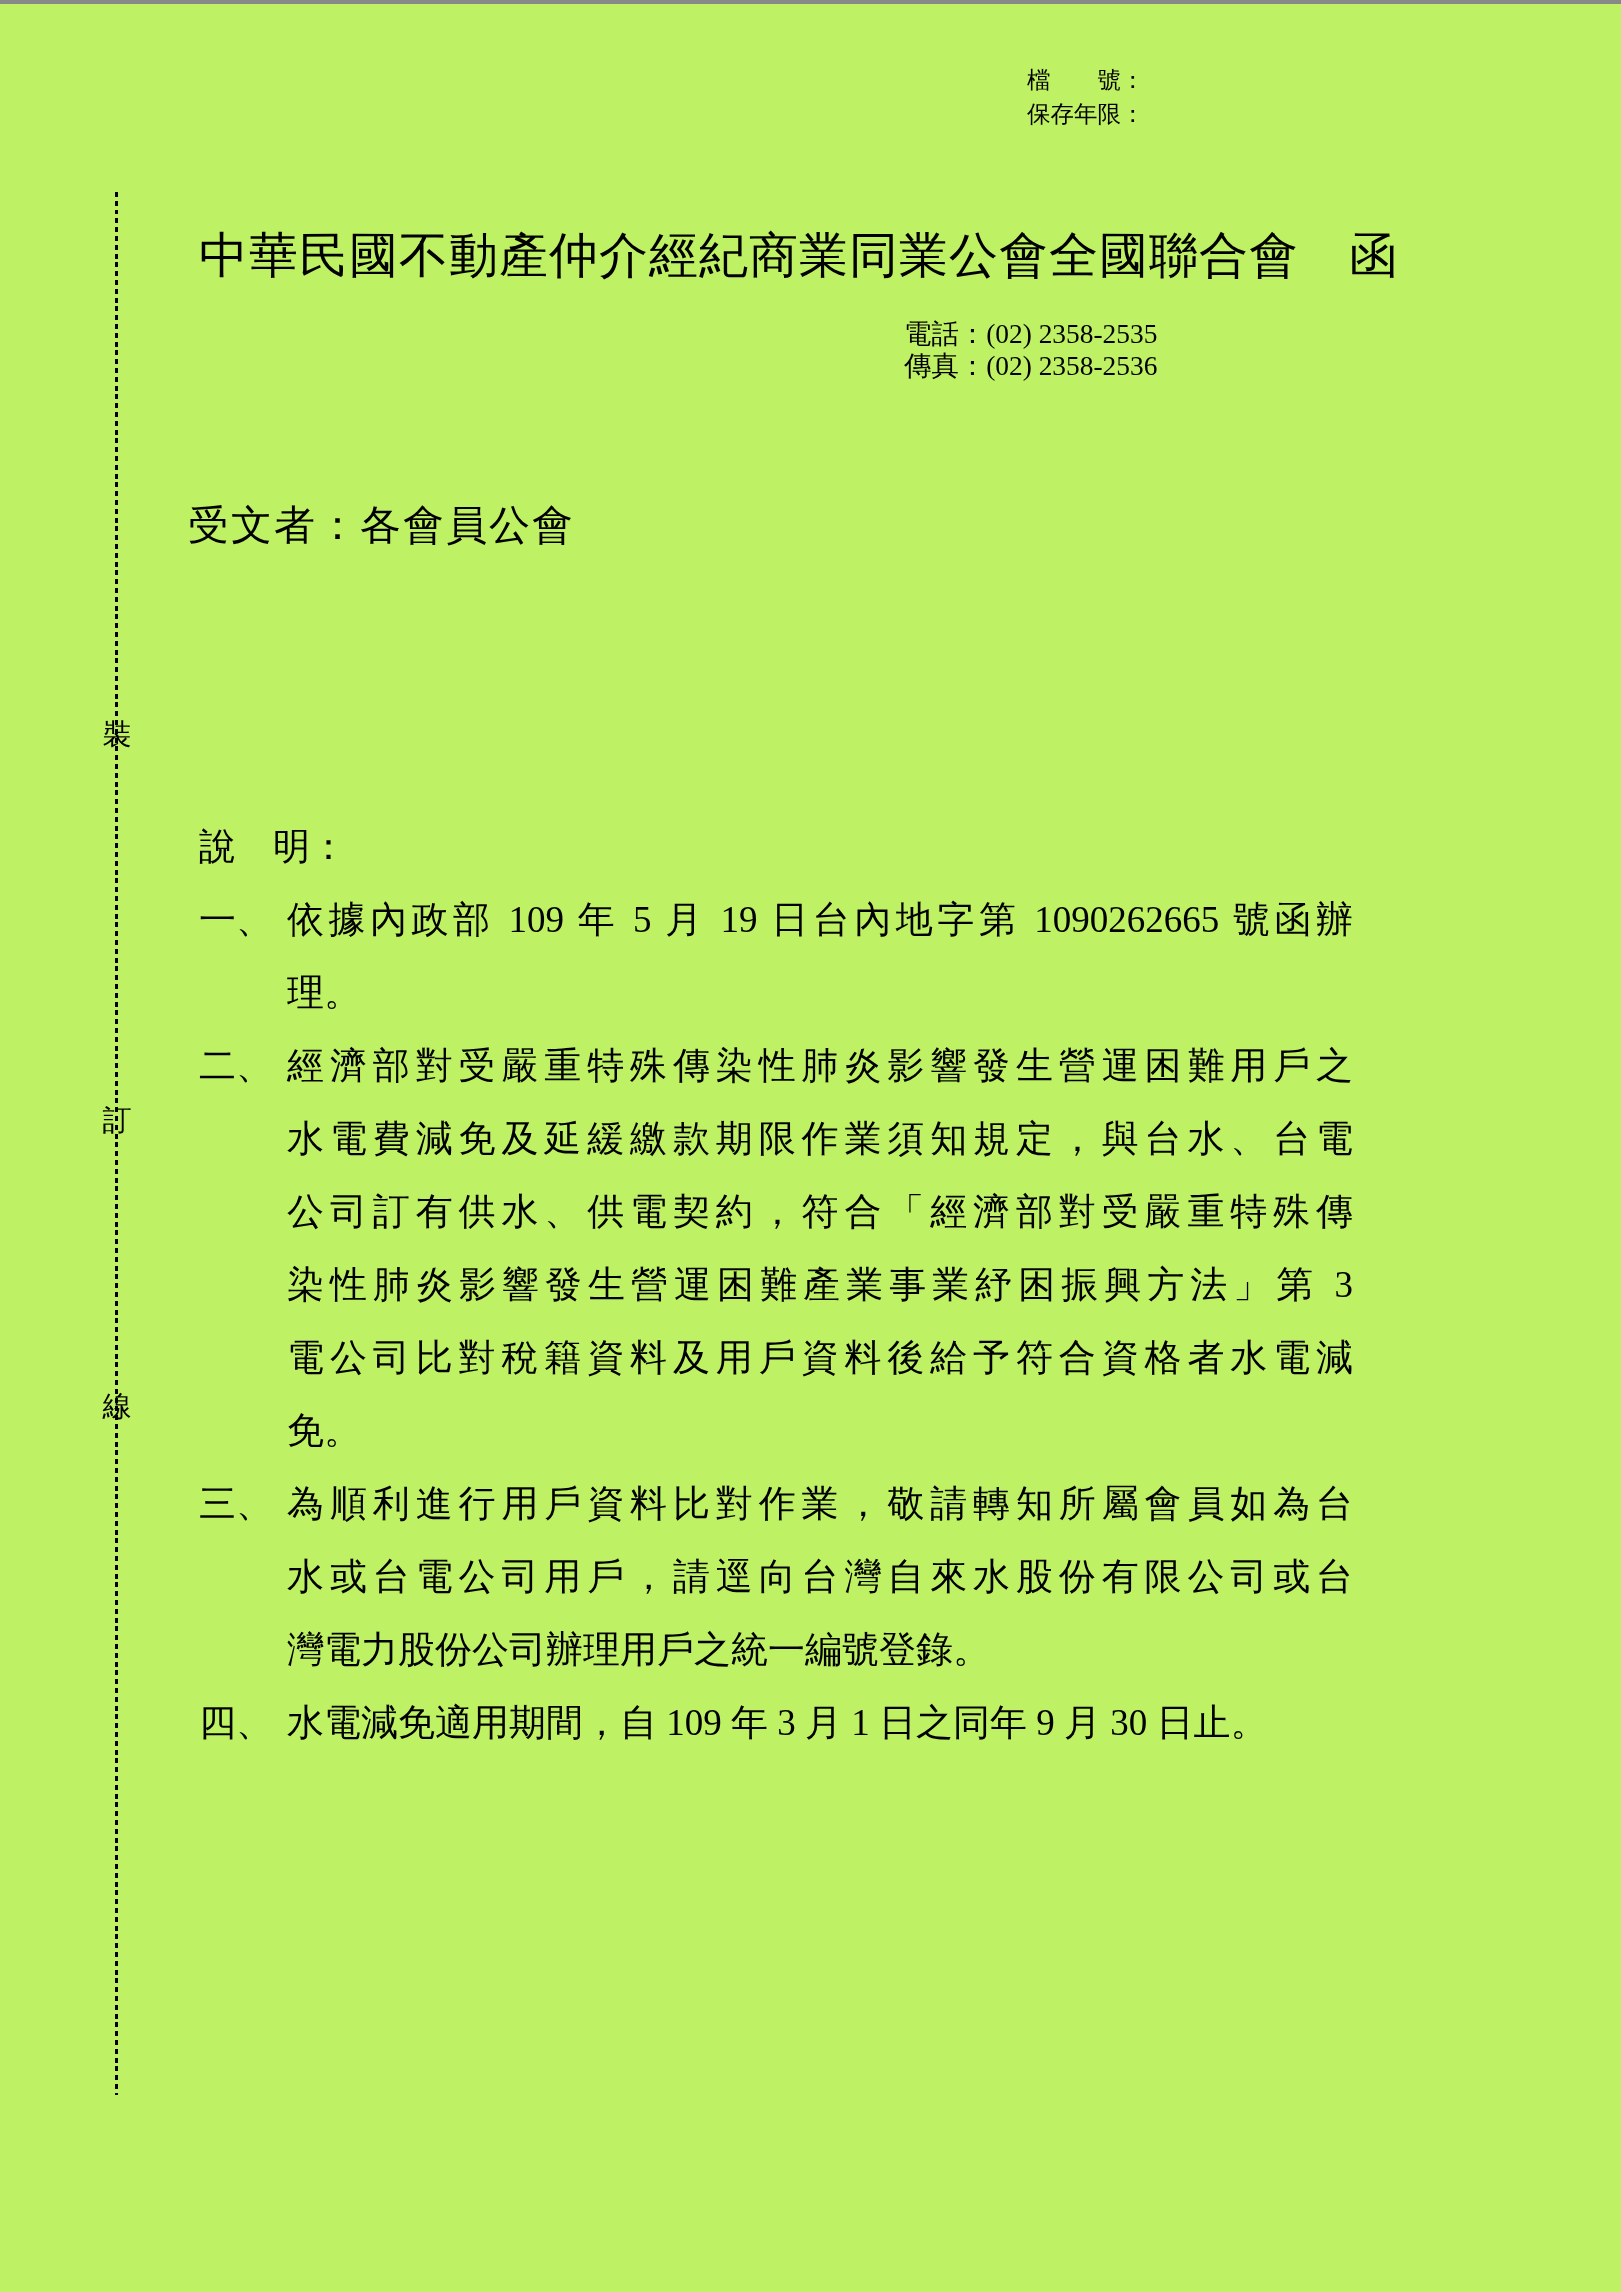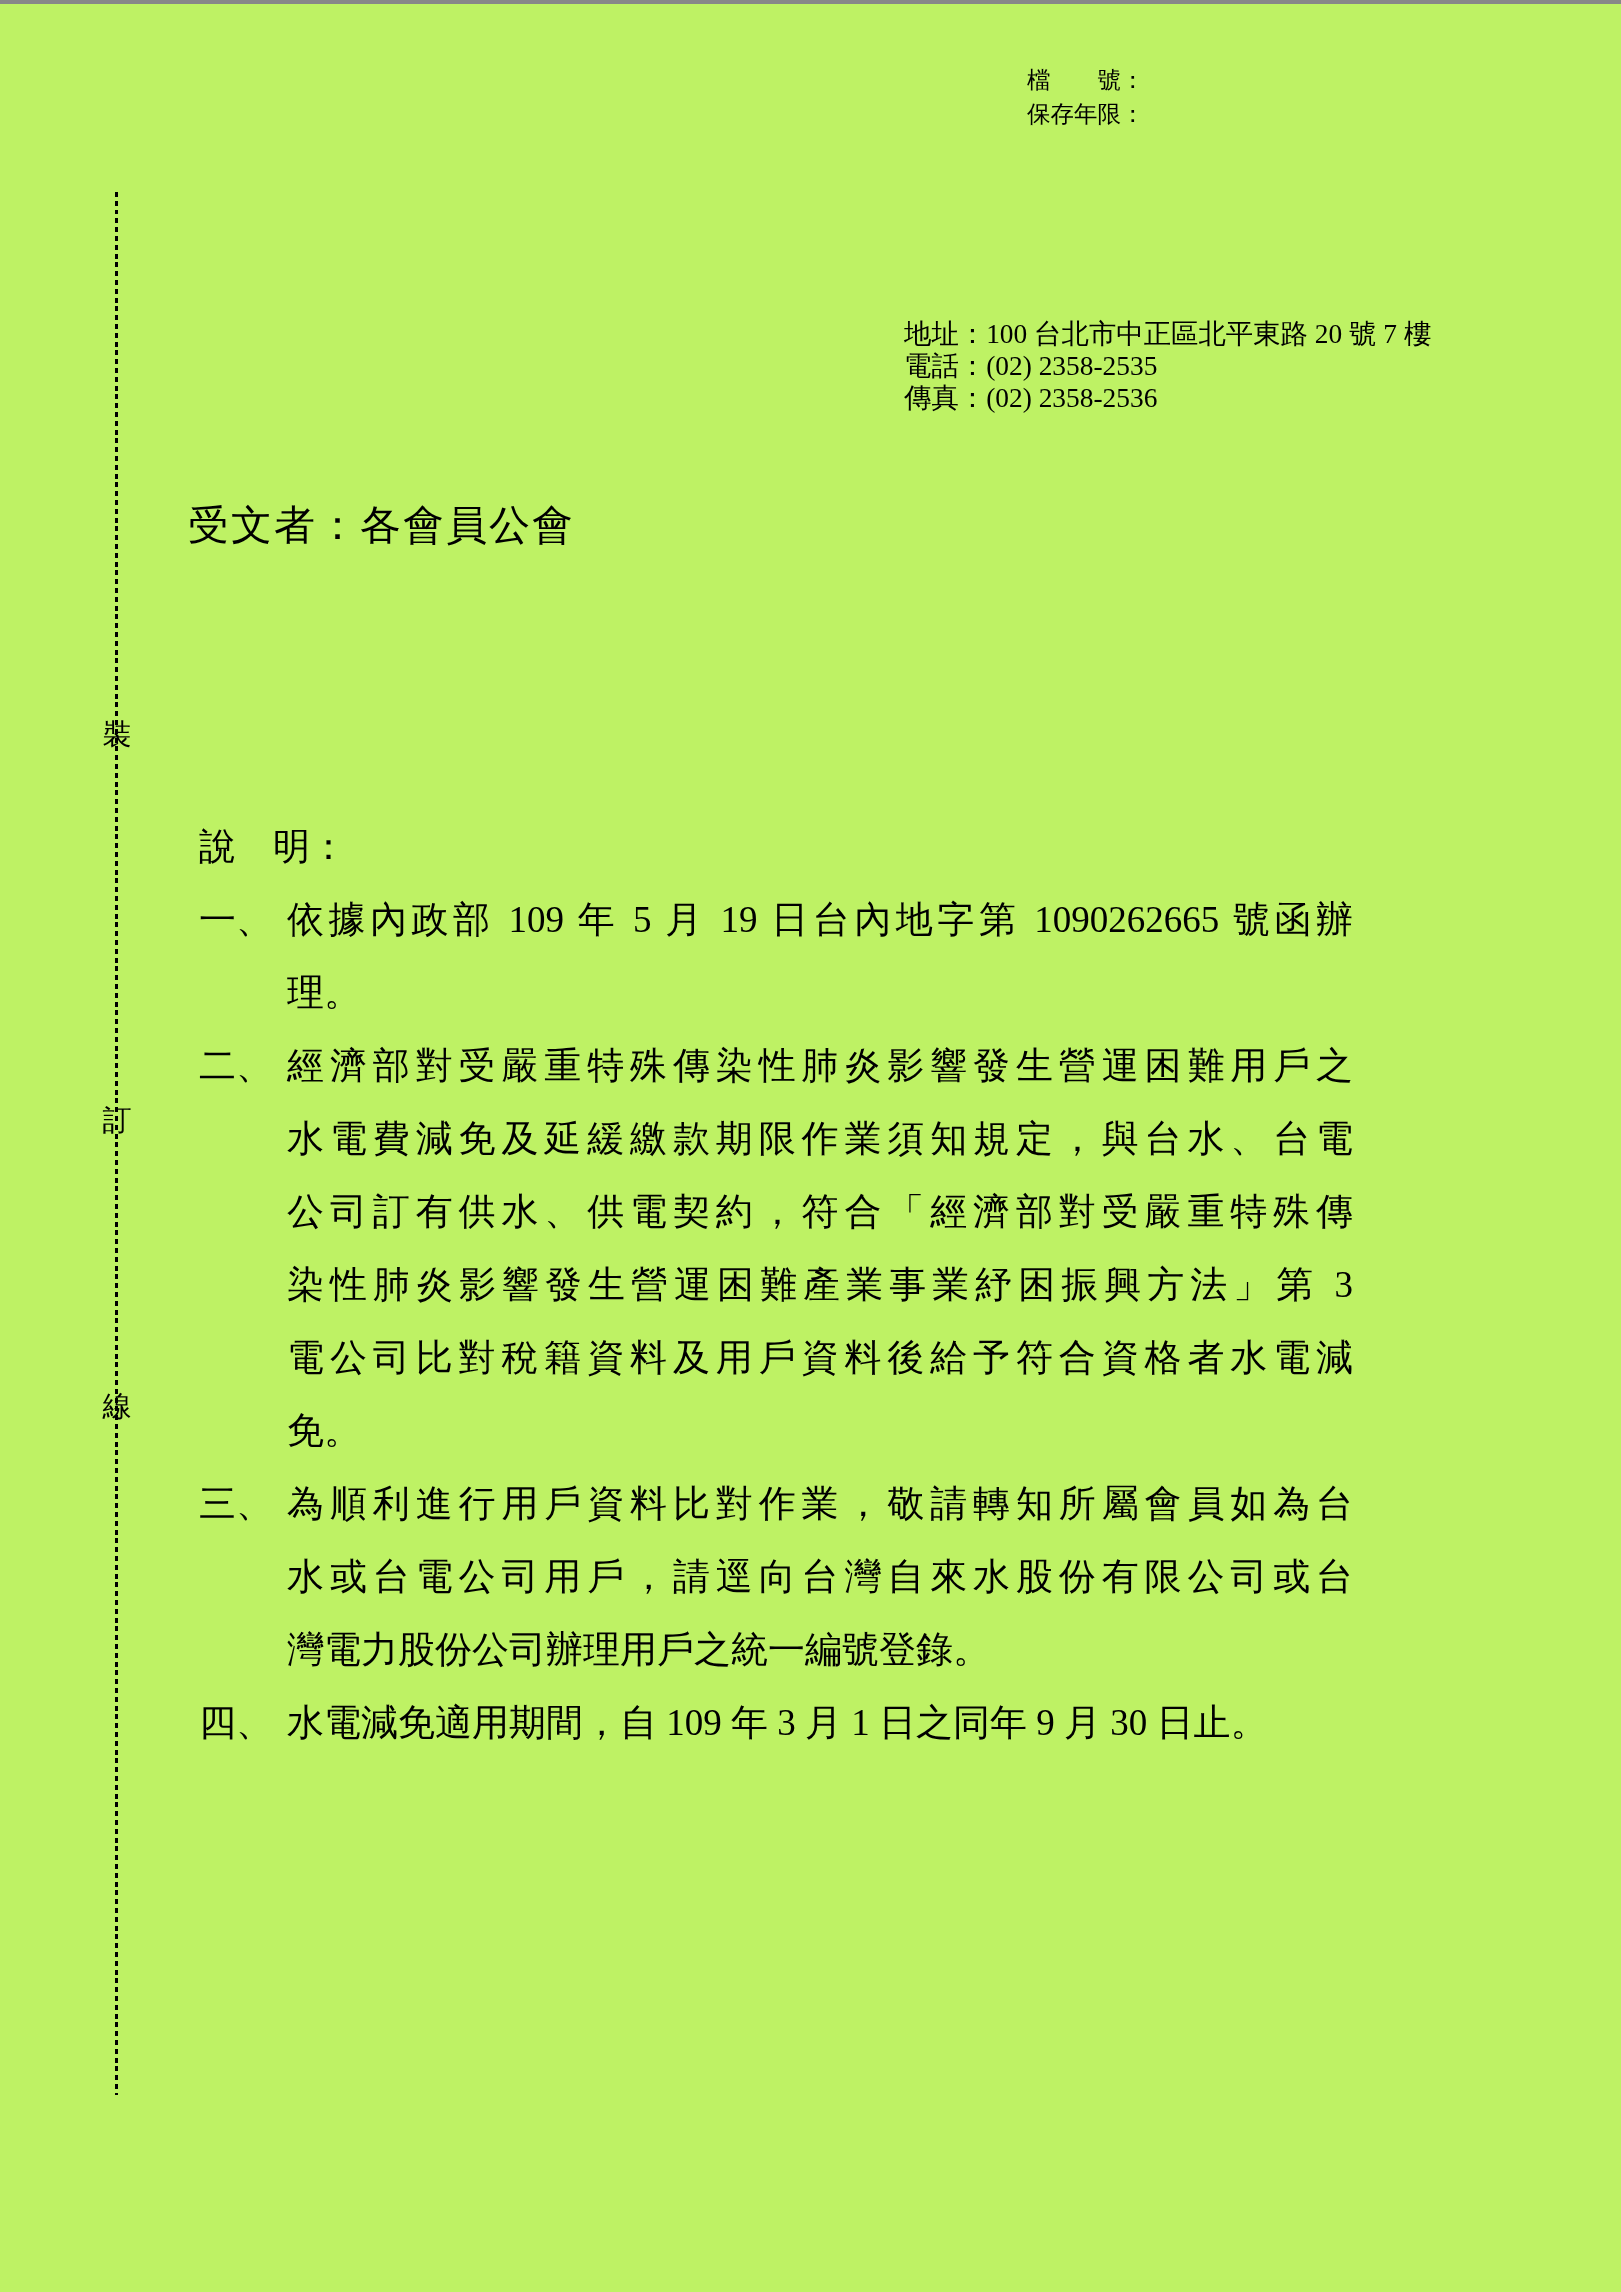--- a/index.html
+++ b/index.html
@@ -72,23 +72,23 @@
   <div class="stamp">
     <div>檔　　號：</div>
     <div>保存年限：</div>
   </div>
 
   <div class="binding-line"></div>
   <div class="binding-mark mark-zhuang">裝</div>
   <div class="binding-mark mark-ding">訂</div>
   <div class="binding-mark mark-xian">線</div>
 
+  <div class="doc-title">中華民國不動產仲介經紀商業同業公會全國聯合會　函</div>
 
   <div class="org-contact">
-    <div>地址：100 台北市中正區北平東路 20 號 7 樓</div>
     <div>電話：(02) 2358-2535</div>
     <div>傳真：(02) 2358-2536</div>
   </div>
 
   <div class="recipient">受文者：各會員公會</div>
 
 
   <div class="body">
 
 

